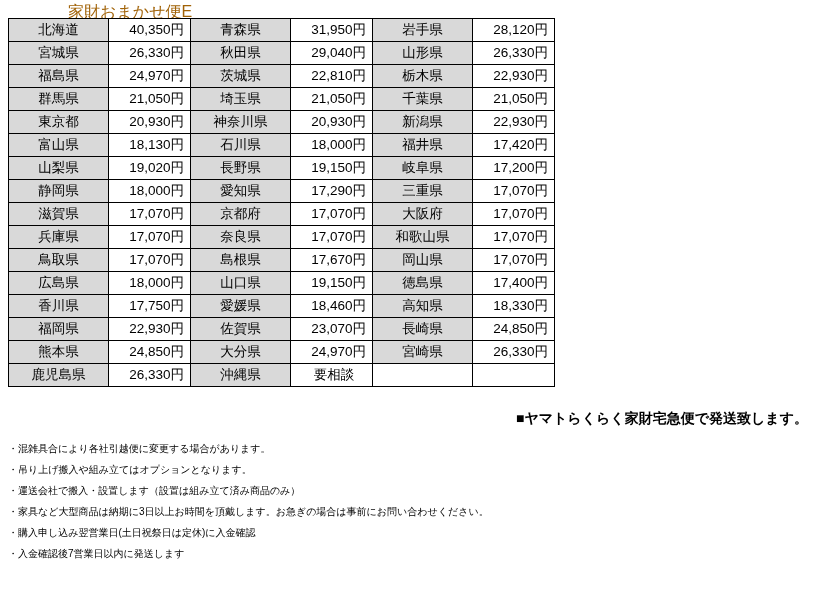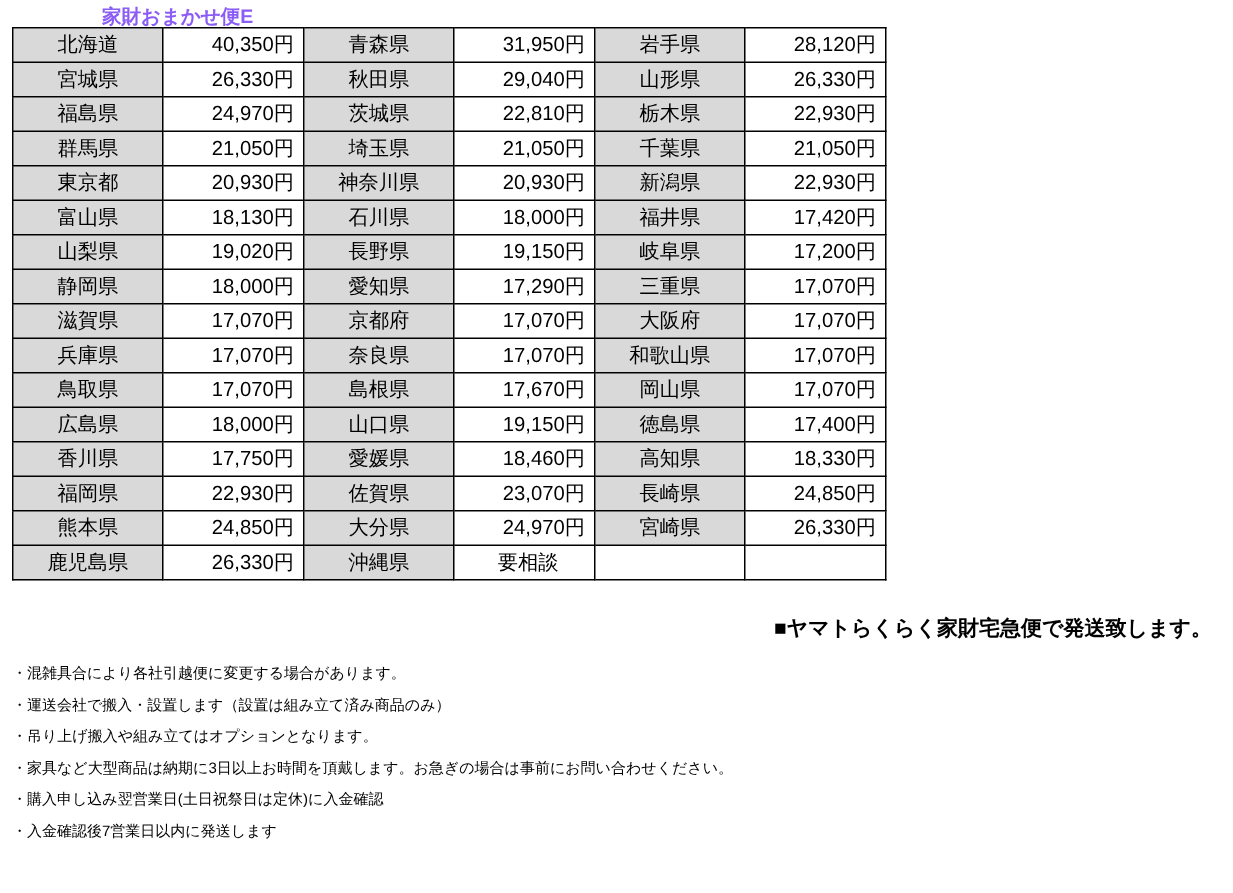--- a/index.html
+++ b/index.html
@@ -17,23 +17,23 @@
   }
   #page {
     position: relative;
     width: 822px;
     height: 595px;
   }
   .title {
     position: absolute;
     left: 68px;
     top: 2px;
-    font-size: 13px;
-    color: #8b5cf6;
-    font-weight: bold;
+    font-size: 16px;
+    color: #a16207;
+    font-weight: normal;
     letter-spacing: 0px;
     white-space: nowrap;
   }
   table.fee-table {
     position: absolute;
     left: 8px;
     top: 18px;
     border-collapse: collapse;
     table-layout: fixed;
     width: 510px;
@@ -46,21 +46,21 @@
     box-sizing: border-box;
   }
   td.pref {
     background: #d9d9d9;
     text-align: center;
     width: 100px;
   }
   td.price {
     background: #ffffff;
     text-align: right;
-    width: 94px;
+    width: 82px;
   }
   td.price.memo {
     text-align: center;
     padding-left: 11px;
   }
   td.blank {
     border: none;
     background: transparent;
   }
   .notes {
@@ -219,21 +219,21 @@
         <td class="price memo">要相談</td>
         <td class="blank"></td>
         <td class="blank"></td>
       </tr>
     </tbody>
   </table>
 
   <div class="notes">
     <div class="note-head">■ヤマトらくらく家財宅急便で発送致します。</div>
     <div class="note-line">・混雑具合により各社引越便に変更する場合があります。</div>
+    <div class="note-line">・吊り上げ搬入や組み立てはオプションとなります。</div>
     <div class="note-line">・運送会社で搬入・設置します（設置は組み立て済み商品のみ）</div>
-    <div class="note-line">・吊り上げ搬入や組み立てはオプションとなります。</div>
     <div class="note-line">・家具など大型商品は納期に3日以上お時間を頂戴します。お急ぎの場合は事前にお問い合わせください。</div>
     <div class="note-line">・購入申し込み翌営業日(土日祝祭日は定休)に入金確認</div>
     <div class="note-line">・入金確認後7営業日以内に発送します</div>
 
   </div>
 
 </div>
 
 </body></html>

